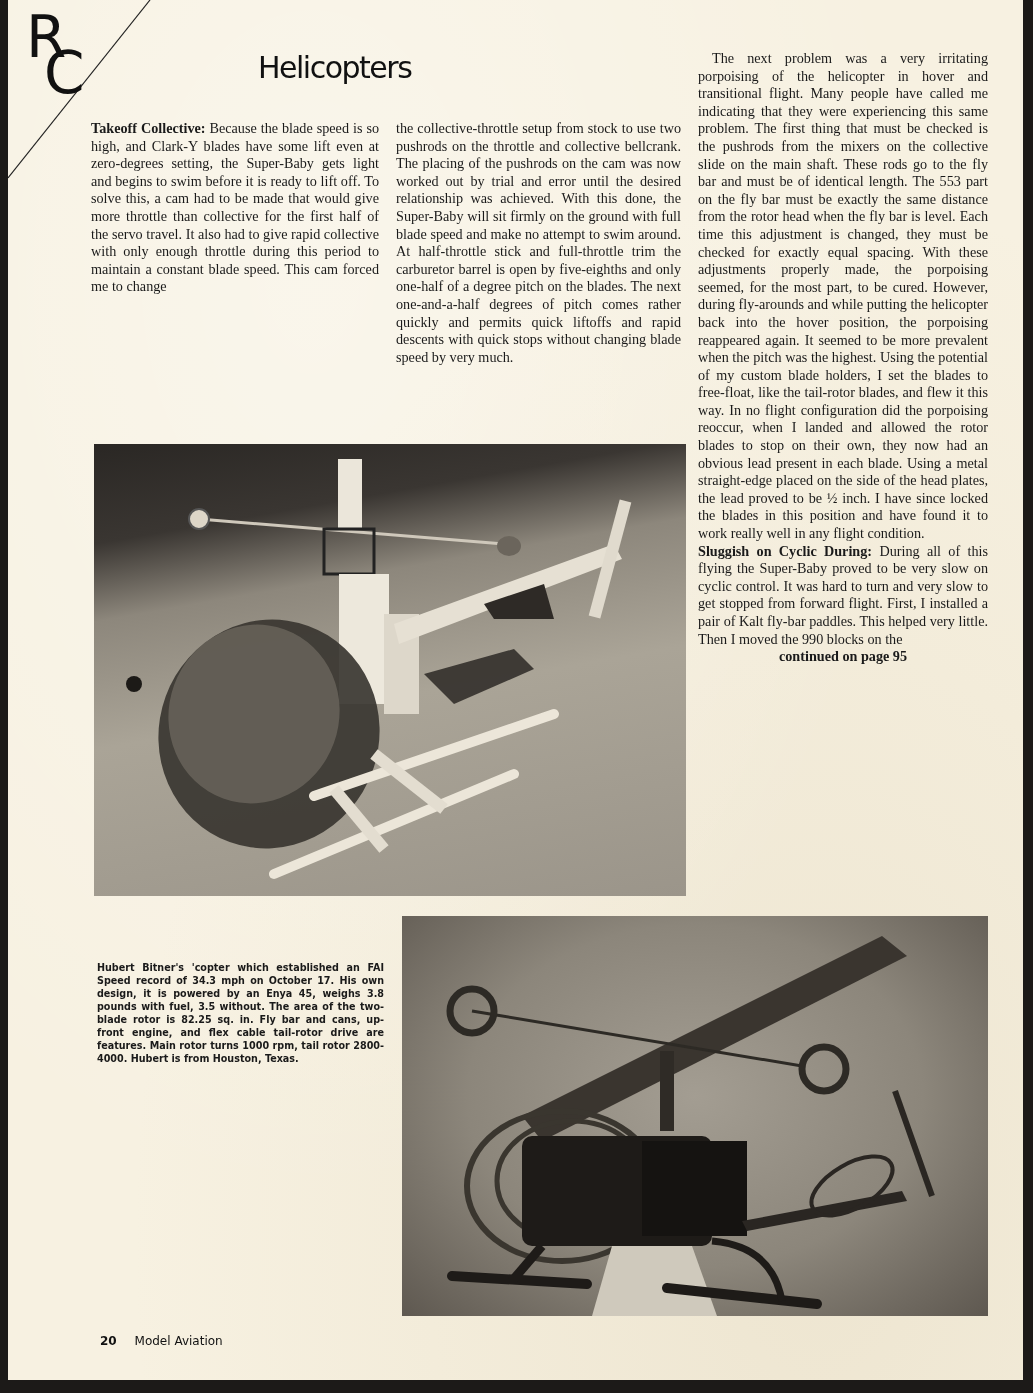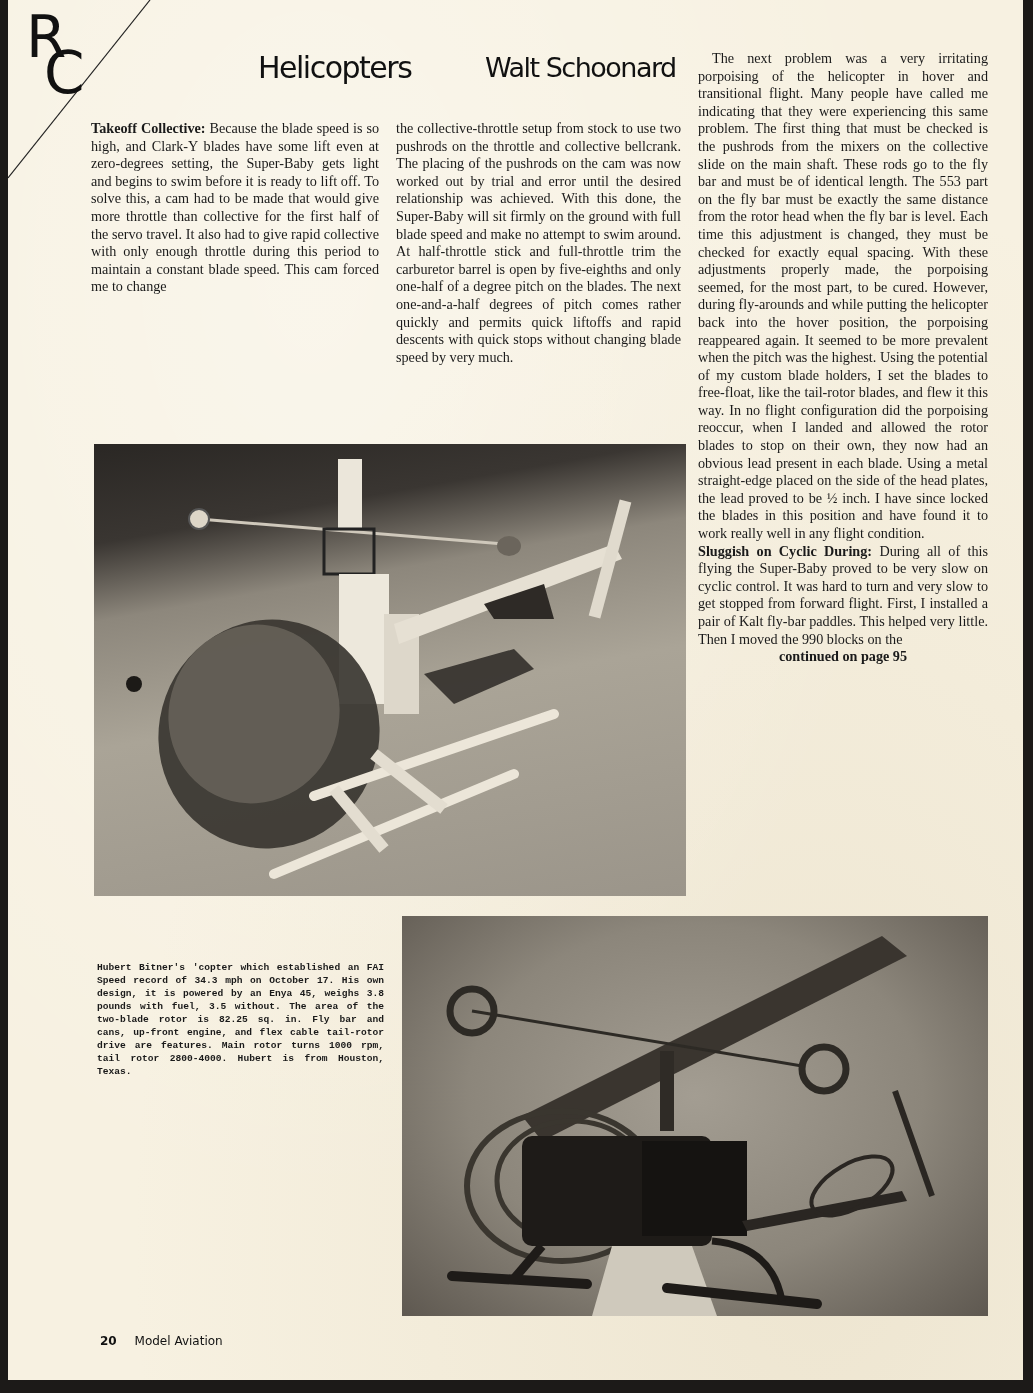--- a/index.html
+++ b/index.html
@@ -23,40 +23,39 @@
   .c3 { left:690px; top:50px; width:290px; }
   .cont { text-align:center; font-weight:bold; }
   .photo { position:absolute; background:#8a8275; overflow:hidden; }
   .photo1 { left:86px; top:444px; width:592px; height:452px;
     background: linear-gradient(170deg, #2a2724 0%, #3a3632 18%, #8d877c 32%, #aaa497 55%, #9b958a 100%); }
   .photo2 { left:394px; top:916px; width:586px; height:400px;
     background: radial-gradient(ellipse at 50% 45%, #a39d92 0%, #8c867b 55%, #5e5850 100%); }
   .photo svg { position:absolute; left:0; top:0; width:100%; height:100%; }
   .caption { position:absolute; left:89px; width:287px; font-family:"DejaVu Sans", sans-serif; font-weight:bold; font-size:9.6px; line-height:13px; color:#1a1a1a; text-align:justify; }
   .cap1 { top:916px; }
-  .cap2 { top:961px;font-family:Liberation Mono, monospace; }
+  .cap2 { top:961px; }
   .footer { position:absolute; left:92px; top:1334px; font-family:"DejaVu Sans", sans-serif; font-size:12px; color:#111; }
   .footer .num { font-weight:bold; margin-right:14px; }
 </style>
 </head>
 <body>
 
 <div class="page">
 
   <svg class="diag" viewBox="0 0 170 190">
     <line x1="142" y1="0" x2="0" y2="178" stroke="#222" stroke-width="1.2"></line>
   </svg>
 
   <div class="logo">
     <span class="r">R</span>
     <span class="c">C</span>
   </div>
 
   <div class="title">Helicopters</div>
-  <div class="author">Walt Schoonard</div>
 
   <div class="col c1">
     <p class="gap"><b>Takeoff Collective:</b><span> Because the blade speed is so high, and Clark-Y blades have some lift even at zero-degrees setting, the Super-Baby gets light and begins to swim before it is ready to lift off. To solve this, a cam had to be made that would give more throttle than collective for the first half of the servo travel. It also had to give rapid collective with only enough throttle during this period to maintain a constant blade speed. This cam forced me to change</span></p>
   </div>
 
   <div class="col c2">
     <p>the collective-throttle setup from stock to use two pushrods on the throttle and collective bellcrank. The placing of the pushrods on the cam was now worked out by trial and error until the desired relationship was achieved. With this done, the Super-Baby will sit firmly on the ground with full blade speed and make no attempt to swim around. At half-throttle stick and full-throttle trim the carburetor barrel is open by five-eighths and only one-half of a degree pitch on the blades. The next one-and-a-half degrees of pitch comes rather quickly and permits quick liftoffs and rapid descents with quick stops without changing blade speed by very much.</p>
   </div>
 
   <div class="col c3">

